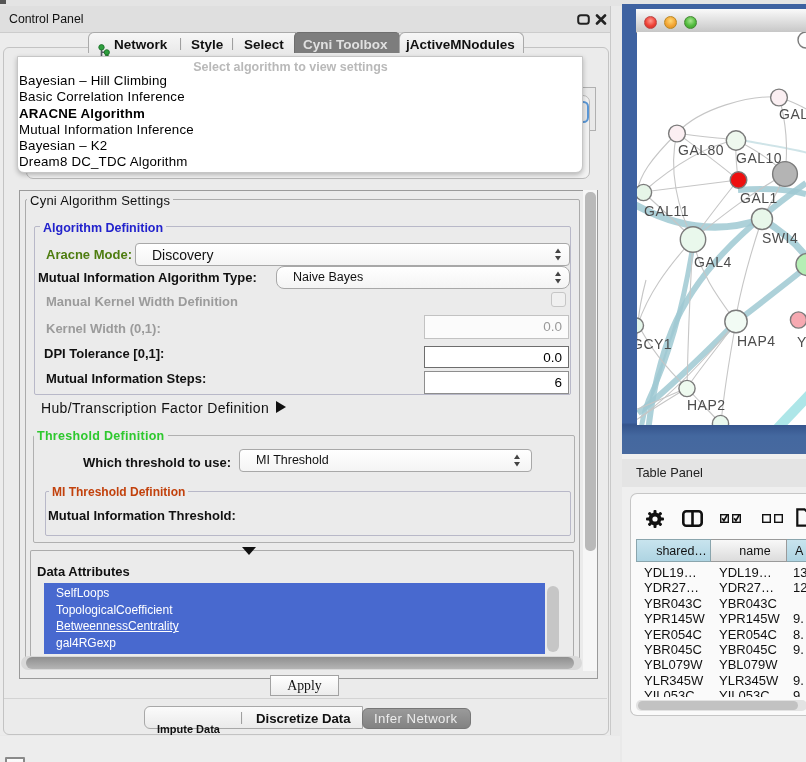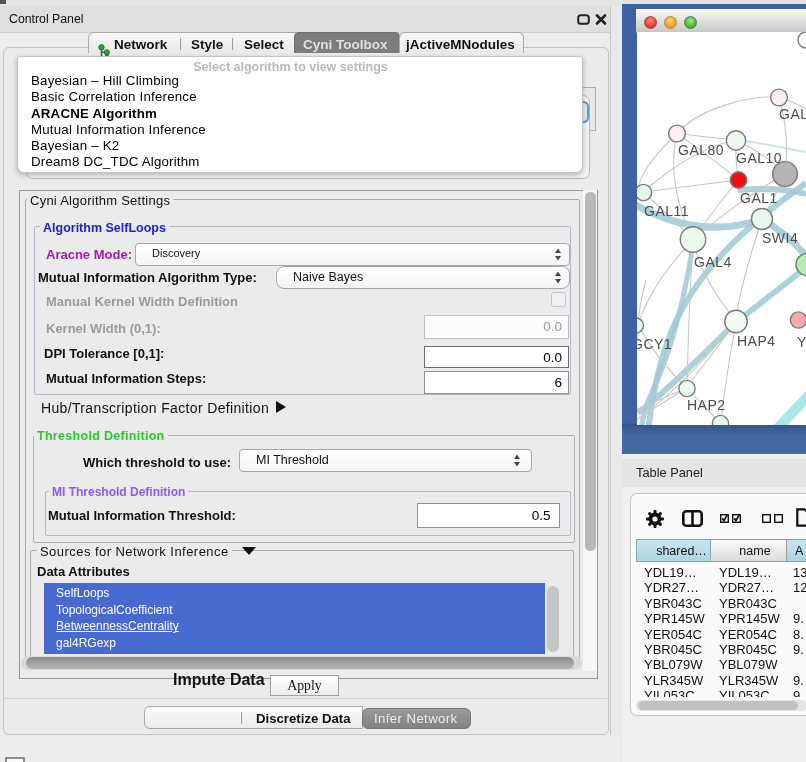--- a/index.html
+++ b/index.html
@@ -52,25 +52,25 @@
   <div class="abs" style="left:22px;top:81px;width:572px;height:42px;border:1px solid #b0b0b0;background:#e9e9e9;"></div>
   <div class="abs" style="left:26px;top:89px;width:562px;height:82px;border:1px solid #b9b9b9;border-radius:7px;background:#f2f2f2;"></div>
   <div class="abs" style="left:578px;top:95px;width:7px;height:18px;border:2.5px solid #5a97d6;border-radius:7px;background:#e8e8e8;"></div>
 
   <div class="abs" style="left:19px;top:184px;width:577px;height:487px;border:1px solid #9a9a9a;background:#ebebeb;"></div>
 
   <div class="abs" style="left:25px;top:192.5px;width:553px;height:462px;border:1px solid #ababab;border-radius:2px;"></div>
   <span class="abs" style="left:27px;top:187px;background:#ebebeb;padding:0 3px;font-size:13px;letter-spacing:0.25px;color:#111;">Cyni Algorithm Settings</span>
 
   <div class="abs" style="left:34px;top:220px;width:535px;height:167px;border:1px solid #b8b8c8;border-radius:2px;"></div>
-  <span class="abs bold" style="left:40px;top:214.5px;background:#ebebeb;padding:0 3px;font-size:12.5px;color:#2222cc;">Algorithm SelfLoops</span>
-
-  <span class="abs bold" style="left:46px;top:241px;font-size:13px;color:#a21caf;">Aracne Mode:</span>
+  <span class="abs bold" style="left:40px;top:214.5px;background:#ebebeb;padding:0 3px;font-size:12.5px;color:#2222cc;">Algorithm Definition</span>
+
+  <span class="abs bold" style="left:46px;top:241px;font-size:13px;color:#4d7c0f;">Aracne Mode:</span>
   <div class="abs combo" style="left:135px;top:236.5px;width:433px;height:21px;background:linear-gradient(#ffffff,#f4f4f4);border:1px solid #a8a8a8;border-radius:4px;">
-    <span class="abs" style="left:16px;top:3px;font-size:11px;color:#111;">Discovery</span>
+    <span class="abs" style="left:16px;top:3px;font-size:14px;color:#111;">Discovery</span>
     <svg class="abs" style="right:7px;top:4px;" width="8" height="13" viewBox="0 0 8 13">
         <path d="M4 0.5 L7 5 L1 5 Z M4 12.5 L7 8 L1 8 Z" fill="#444"></path>
       </svg>
   </div>
 
   <span class="abs bold" style="left:38px;top:264.3px;font-size:13px;color:#111;">Mutual Information Algorithm Type:</span>
   <div class="abs combo" style="left:276px;top:260px;width:292px;height:21px;background:linear-gradient(#ffffff,#f4f4f4);border:1px solid #a8a8a8;border-radius:8px;">
     <span class="abs" style="left:16px;top:3px;font-size:12.5px;color:#111;">Naive Bayes</span>
     <svg class="abs" style="right:7px;top:4px;" width="8" height="13" viewBox="0 0 8 13">
         <path d="M4 0.5 L7 5 L1 5 Z M4 12.5 L7 8 L1 8 Z" fill="#444"></path>
@@ -103,28 +103,24 @@
 
   <span class="abs bold" style="left:83px;top:449px;font-size:13px;color:#111;">Which threshold to use:</span>
   <div class="abs combo" style="left:239px;top:443px;width:291px;height:21px;background:linear-gradient(#ffffff,#f4f4f4);border:1px solid #a8a8a8;border-radius:4px;">
     <span class="abs" style="left:16px;top:3px;font-size:12.5px;color:#111;">MI Threshold</span>
     <svg class="abs" style="right:10px;top:4px;" width="8" height="13" viewBox="0 0 8 13">
         <path d="M4 0.5 L7 5 L1 5 Z M4 12.5 L7 8 L1 8 Z" fill="#444"></path>
       </svg>
   </div>
 
   <div class="abs" style="left:45px;top:485.4px;width:524px;height:43px;border:1px solid #b8b8c8;border-radius:2px;"></div>
-  <span class="abs bold" style="left:49px;top:479.4px;background:#ebebeb;padding:0 3px;font-size:12px;color:#8b5cf6;">MI Threshold Definition</span>
+  <span class="abs bold" style="left:49px;top:479.4px;background:#ebebeb;padding:0 3px;font-size:12px;color:#c2410c;">MI Threshold Definition</span>
   <span class="abs bold" style="left:48px;top:502.3px;font-size:13px;color:#111;">Mutual Information Threshold:</span>
-  <div class="abs" style="left:416.5px;top:497.4px;width:141px;height:23px;background:#fff;border:1px solid #8e8e8e;">
-    <span class="abs" style="right:8px;top:4px;font-size:13.5px;color:#000;">0.5</span>
-  </div>
 
   <div class="abs" style="left:30px;top:543.7px;width:542px;height:106px;border:1px solid #ababab;border-radius:2px;border-bottom:none;"></div>
-  <span class="abs" style="left:37px;top:537.5px;background:#ebebeb;padding:0 3px;font-size:13px;letter-spacing:0.45px;color:#111;">Sources for Network Inference</span>
   <div class="abs" style="left:242px;top:540.5px;width:0;height:0;border-top:8px solid #111;border-left:7px solid transparent;border-right:7px solid transparent;"></div>
   <span class="abs bold" style="left:37px;top:558.3px;font-size:13px;color:#111;">Data Attributes</span>
 
   <div class="abs" style="left:44px;top:577.4px;width:501px;height:70.5px;background:#4869cf;overflow:hidden;">
     <span class="abs" style="left:12px;top:3px;font-size:12px;color:#fff;">SelfLoops</span>
     <span class="abs" style="left:12px;top:19.5px;font-size:12px;color:#fff;">TopologicalCoefficient</span>
     <span class="abs" style="left:12px;top:36px;font-size:12px;color:#fff;text-decoration:underline;">BetweennessCentrality</span>
     <span class="abs" style="left:12px;top:52.5px;font-size:12px;color:#fff;">gal4RGexp</span>
   </div>
   <div class="abs" style="left:547px;top:580px;width:12px;height:66px;background:#c6c6c6;border-radius:6px;"></div>
@@ -135,29 +131,29 @@
   <div class="abs" style="left:583px;top:184px;width:14px;height:481px;background:#f6f6f6;"></div>
   <div class="abs" style="left:584.5px;top:186px;width:11px;height:359px;background:#b9b9b9;border-radius:5px;"></div>
 
   <div class="abs" style="left:270px;top:669px;width:67px;height:19px;background:linear-gradient(#ffffff,#ececec);border:1px solid #a2a2a2;border-radius:0;text-align:center;font-family:Liberation Serif, serif;">
     <span style="font-size:13.8px;color:#111;line-height:19px;">Apply</span>
   </div>
   <div class="abs" style="left:4px;top:692px;width:603px;height:1px;background:#d3d3d3;"></div>
 
   <div class="abs" style="left:144px;top:700px;width:217px;height:21px;background:linear-gradient(#fbfbfb,#eaeaea);border:1px solid #a8a8a8;border-radius:6px 0 0 6px;"></div>
   <div class="abs" style="left:362px;top:702px;width:107px;height:19px;background:linear-gradient(#9a9a9a,#828282);border:1px solid #777;border-radius:6px;"></div>
-  <span class="abs bold" style="left:157px;top:665px;font-size:16px;color:#111;margin-left:16px;">Impute Data</span>
+  <span class="abs bold" style="left:157px;top:717px;font-size:11px;color:#111;">Impute Data</span>
   <span class="abs" style="left:240px;top:704px;font-size:12px;color:#999;">|</span>
   <span class="abs bold" style="left:256px;top:704.5px;font-size:13.2px;color:#111;">Discretize Data</span>
   <span class="abs" style="left:374px;top:704.5px;font-size:13.2px;letter-spacing:0.4px;color:#ececec;">Infer Network</span>
 </div>
 
 <div class="abs" style="left:17px;top:56px;width:564px;height:115px;background:#fff;border:1px solid #c6c6c6;border-radius:0 0 7px 7px;box-shadow:0 2px 5px rgba(0,0,0,0.25);">
   <div style="text-align:center;font-size:12.5px;font-weight:bold;color:#b9b9b9;margin-top:3px;padding-right:19px;">Select algorithm to view settings</div>
-  <div style="font-size:13.3px;letter-spacing:0.2px;color:#000;margin-left:13px;line-height:16.3px;margin-top:-1px;">
+  <div style="font-size:13.3px;letter-spacing:0.2px;color:#000;margin-left:1px;line-height:16.3px;margin-top:-1px;">
     Bayesian – Hill Climbing<br>
     Basic Correlation Inference<br>
     <span class="bold">ARACNE Algorithm</span><br>
     Mutual Information Inference<br>
     Bayesian – K2<br>
     Dream8 DC_TDC Algorithm
   </div>
 </div>
 
 <div class="abs" style="left:622px;top:4px;width:184px;height:450px;background:linear-gradient(#3e62a1 0%,#3e62a1 93%,#35548c 93.5%,#44689f 96%,#47699f 100%);">

